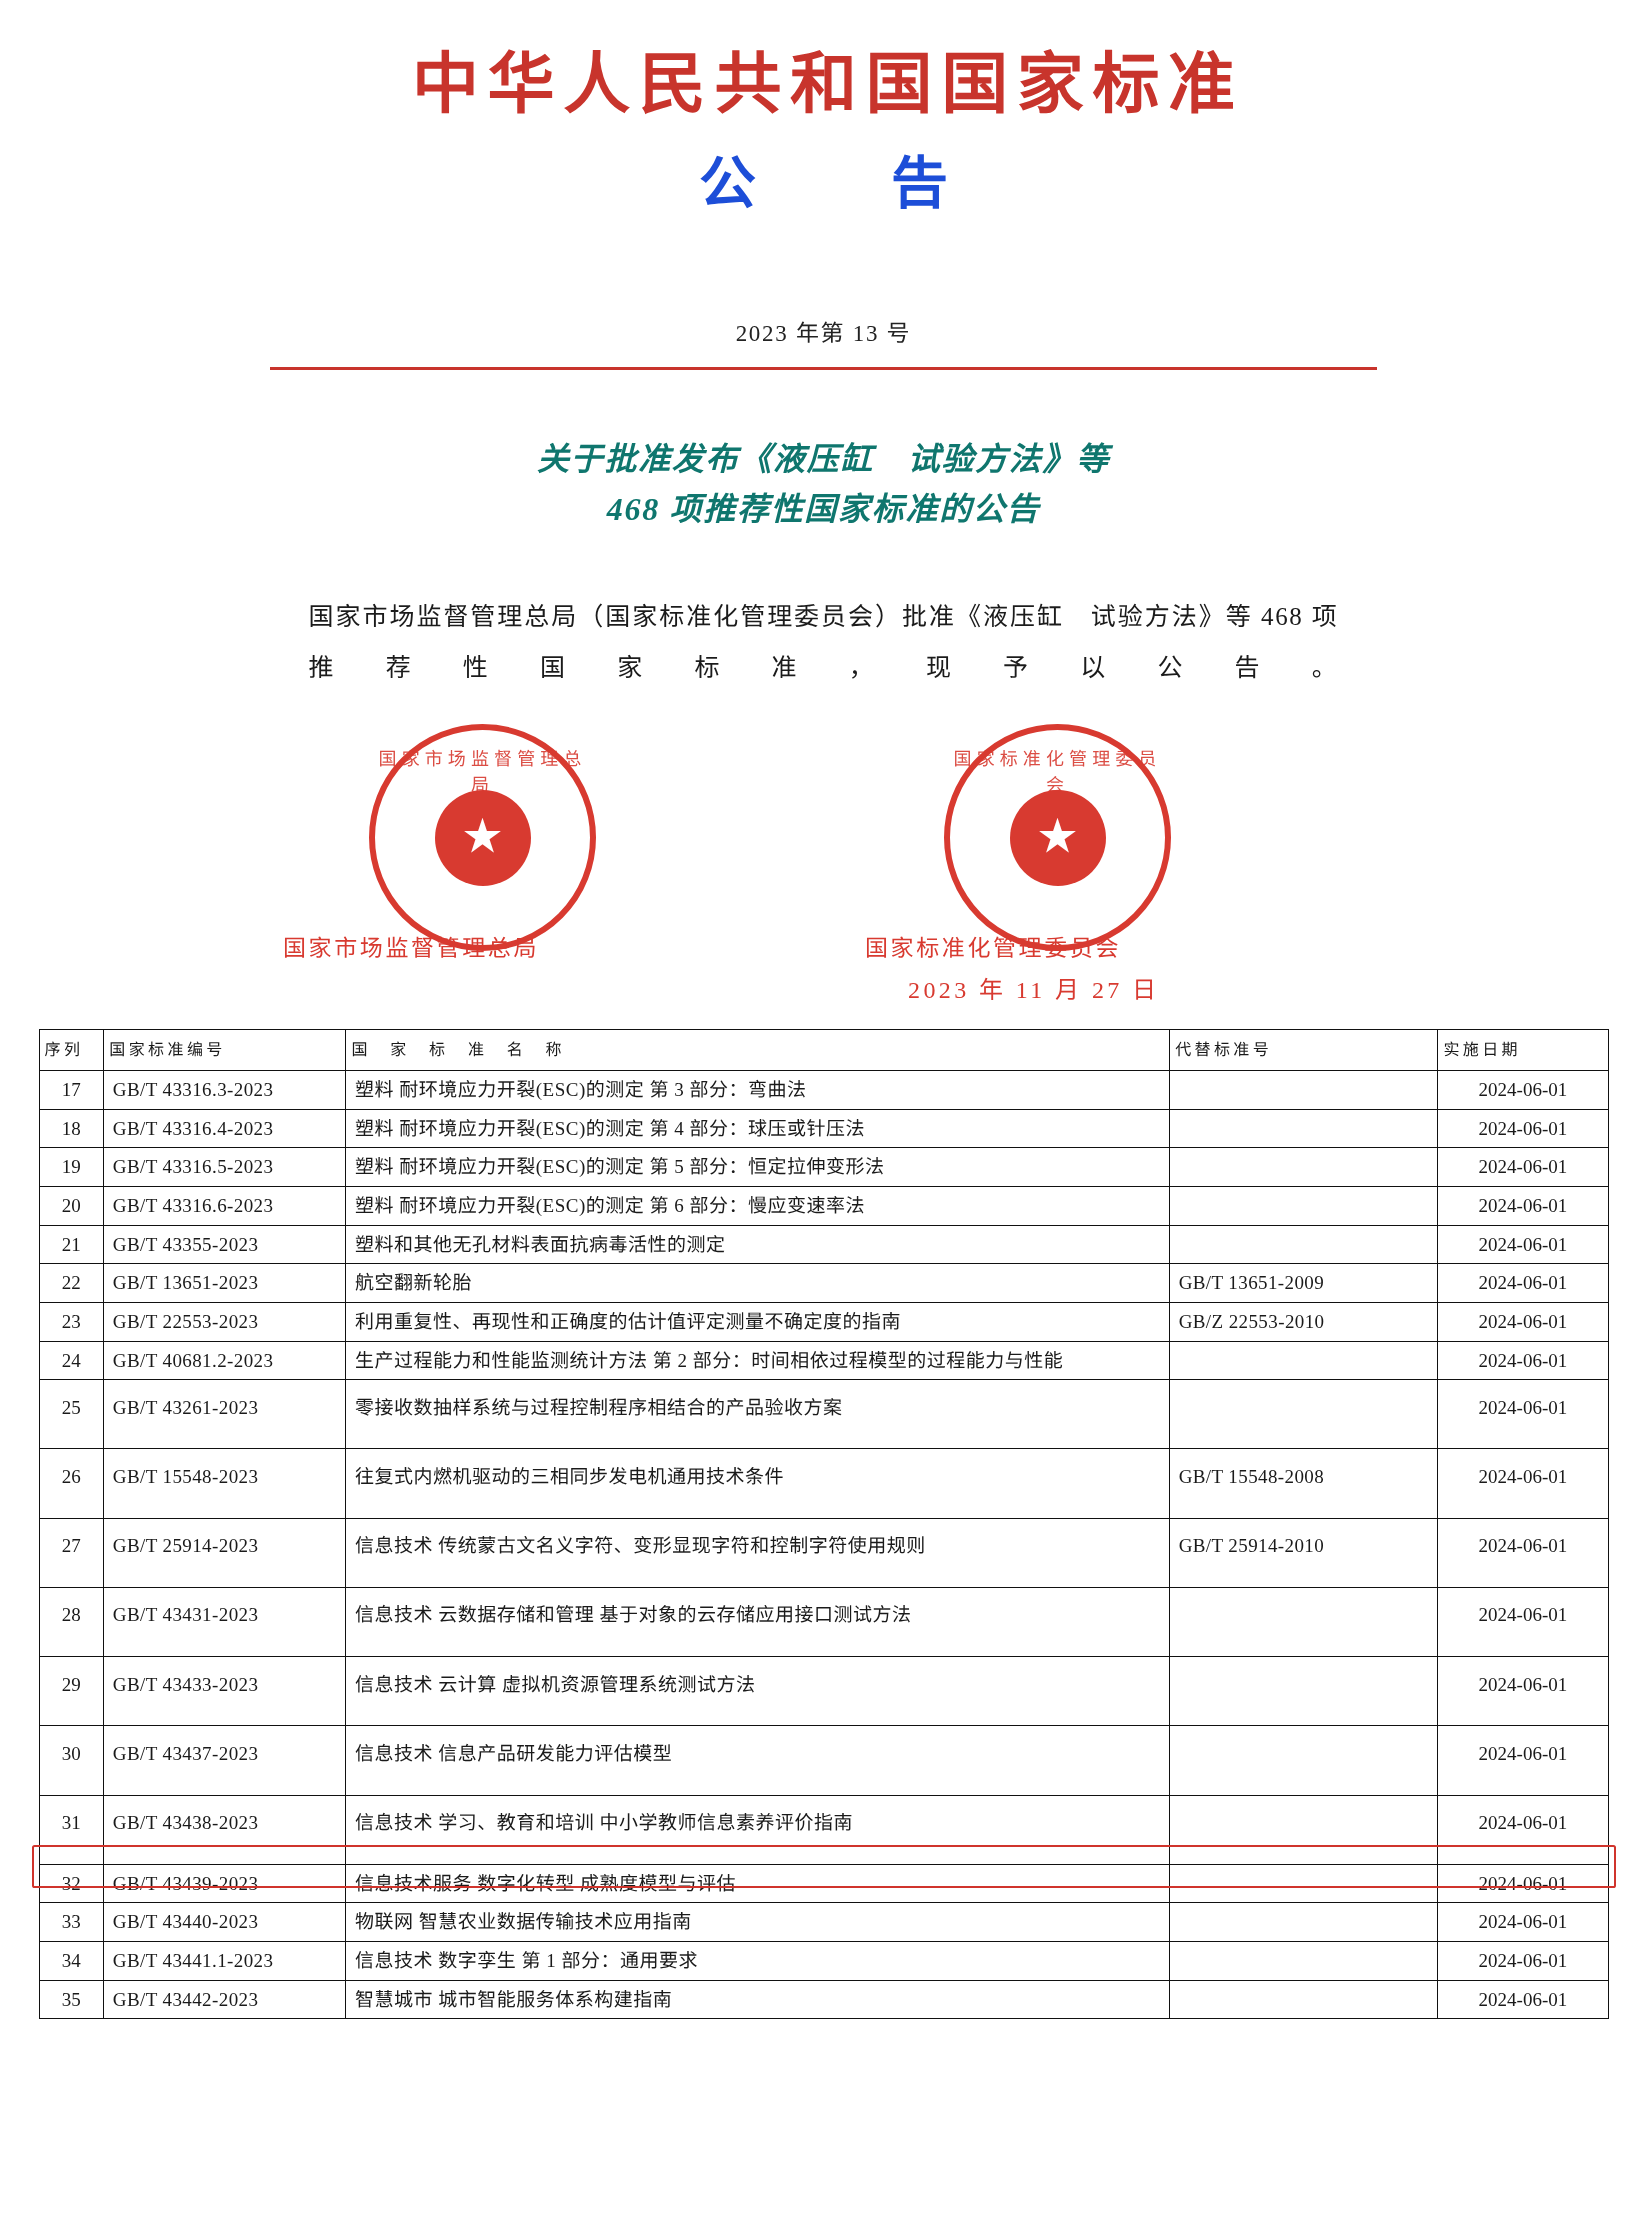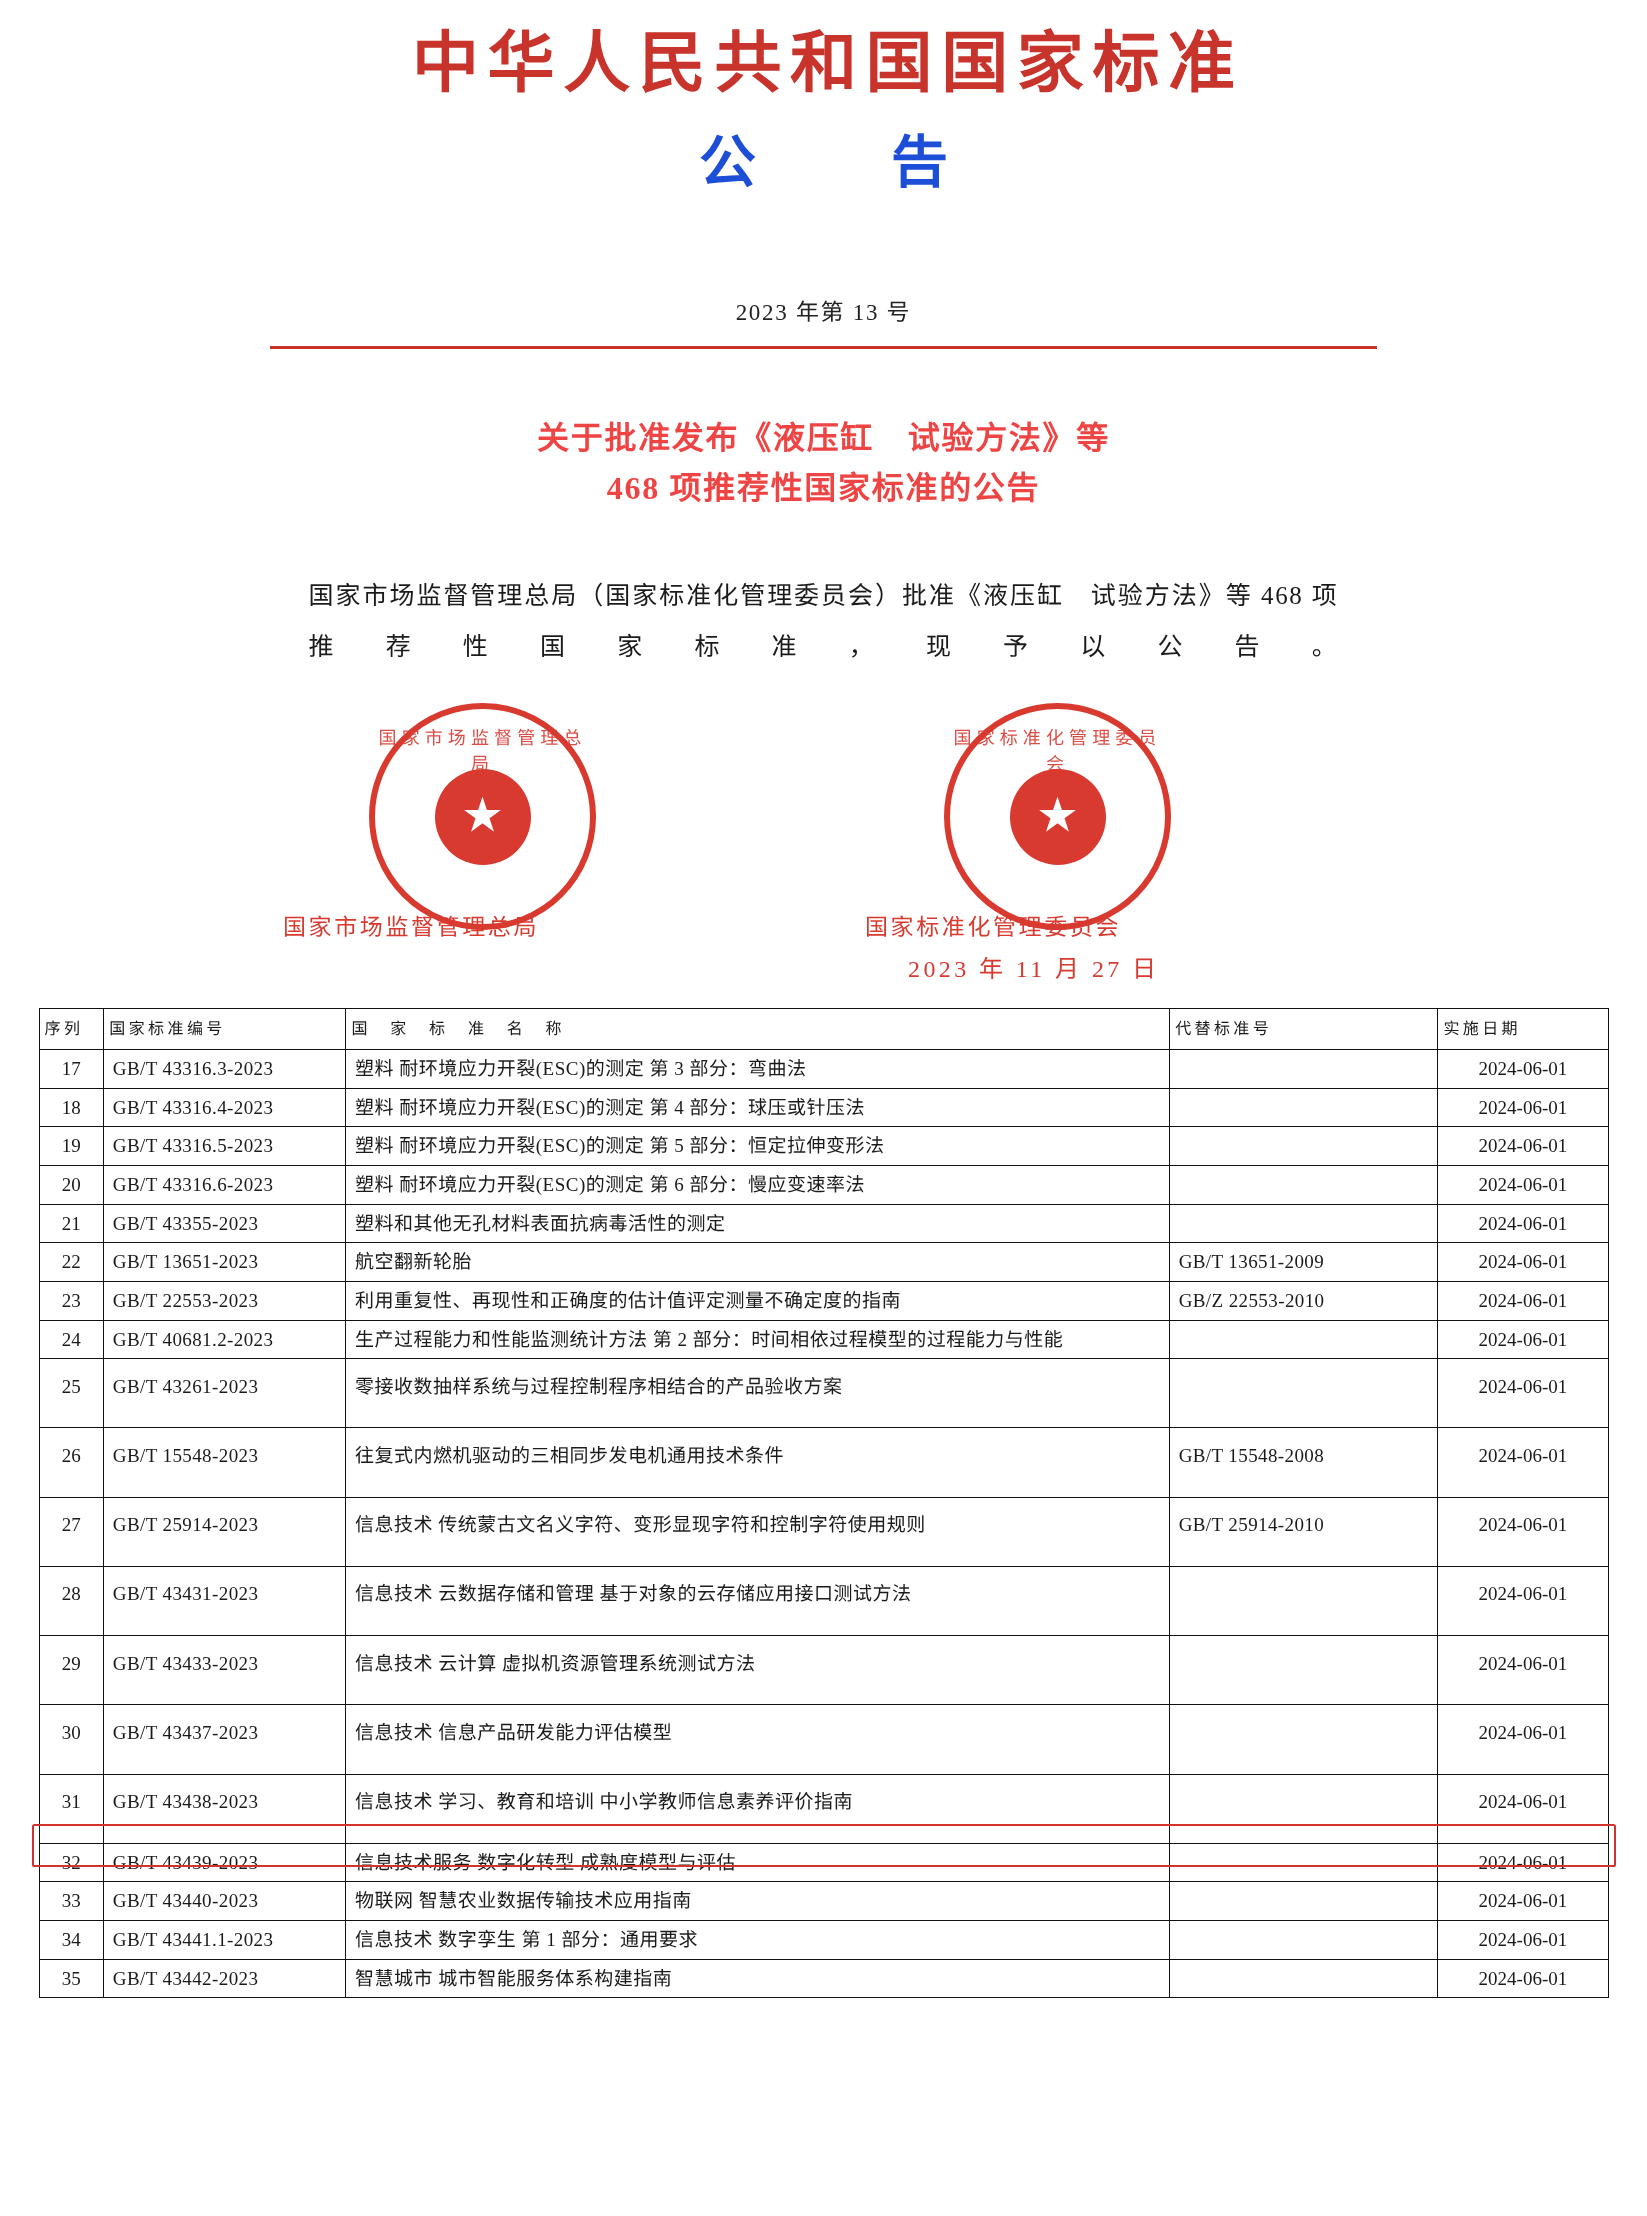--- a/index.html
+++ b/index.html
@@ -19,21 +19,21 @@
     min-height: 2216px;
     position: relative;
     box-sizing: border-box;
     padding: 0;
     background: #fff;
   }
 
   
   .masthead {
     text-align: center;
-    padding-top: 27px;
+    padding-top: 48px;
   }
   .gb-title {
     color: #c8342c;
     font-family: "Liberation Serif", "DejaVu Serif", serif;
     font-size: 67px;
     font-weight: 700;
     letter-spacing: 8.6px;
     line-height: 1.1;
     text-indent: 8.6px;
   }
@@ -60,21 +60,22 @@
   }
 
   
   .announce {
     margin-top: 65px;
     text-align: center;
     font-size: 32px;
     font-weight: 700;
     line-height: 1.55;
     letter-spacing: 1.7px;
-    color: #ef4444;
+    color: #0f766e;
+    font-style: italic;
   }
   .announce .line2 {
     display: block;
   }
 
   
   .body-para {
     margin: 57px auto 0 auto;
     width: 1030px;
     font-size: 25px;

